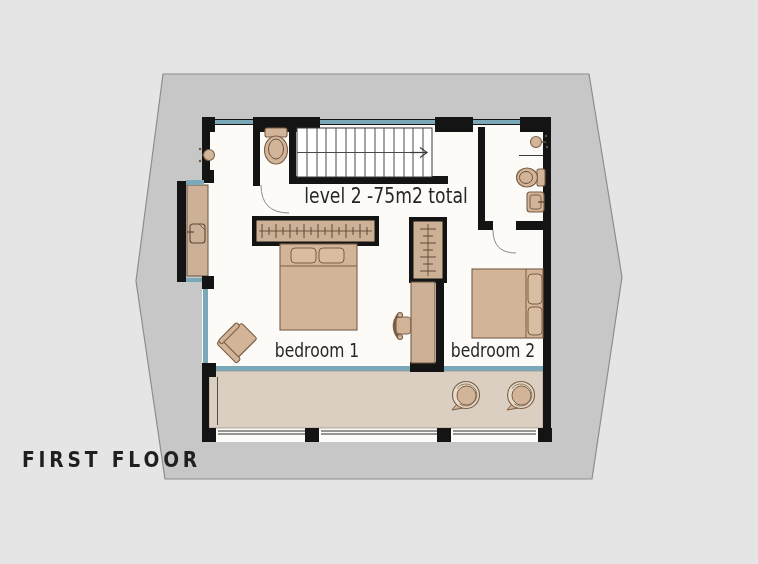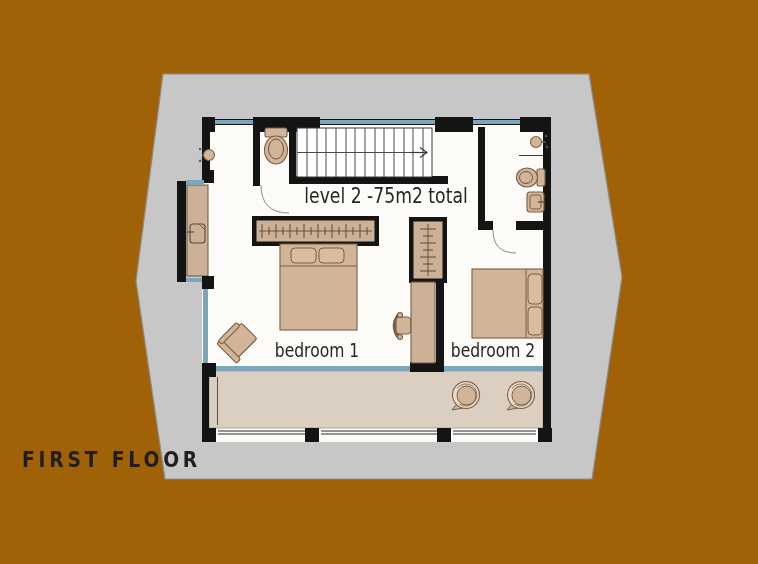--- a/index.html
+++ b/index.html
@@ -1,17 +1,17 @@
 <!DOCTYPE html>
 <html><head>
 <meta charset="utf-8">
 <title>FIRST FLOOR</title>
 <style>
   html,body{margin:0;padding:0;background:#ffffff;}
-  .stage{position:relative;width:758px;height:564px;background:#a16207;overflow:hidden;
+  .stage{position:relative;width:758px;height:564px;background:#e5e5e5;overflow:hidden;
          font-family:"DejaVu Sans","Liberation Sans",sans-serif;}
   svg{position:absolute;left:0;top:0;}
   .plan-label{font-family:"DejaVu Sans","Liberation Sans",sans-serif;font-weight:500;fill:#262626;}
   .title-label{font-family:"DejaVu Sans","Liberation Sans",sans-serif;font-weight:600;fill:#1f1f1f;letter-spacing:4.5px;}
   .wall{fill:#141414;shape-rendering:crispEdges;}
   .glass{fill:#7ba8b9;shape-rendering:crispEdges;}
   .furn{fill:#d2b499;stroke:#7a5f46;stroke-width:1.1;}
   .furnlight{fill:#d8bda1;stroke:#7a5f46;stroke-width:1;}
   .thin{stroke:#6b543c;stroke-width:1;fill:none;}
   .stairline{stroke:#4a4a4a;stroke-width:1;fill:none;}

